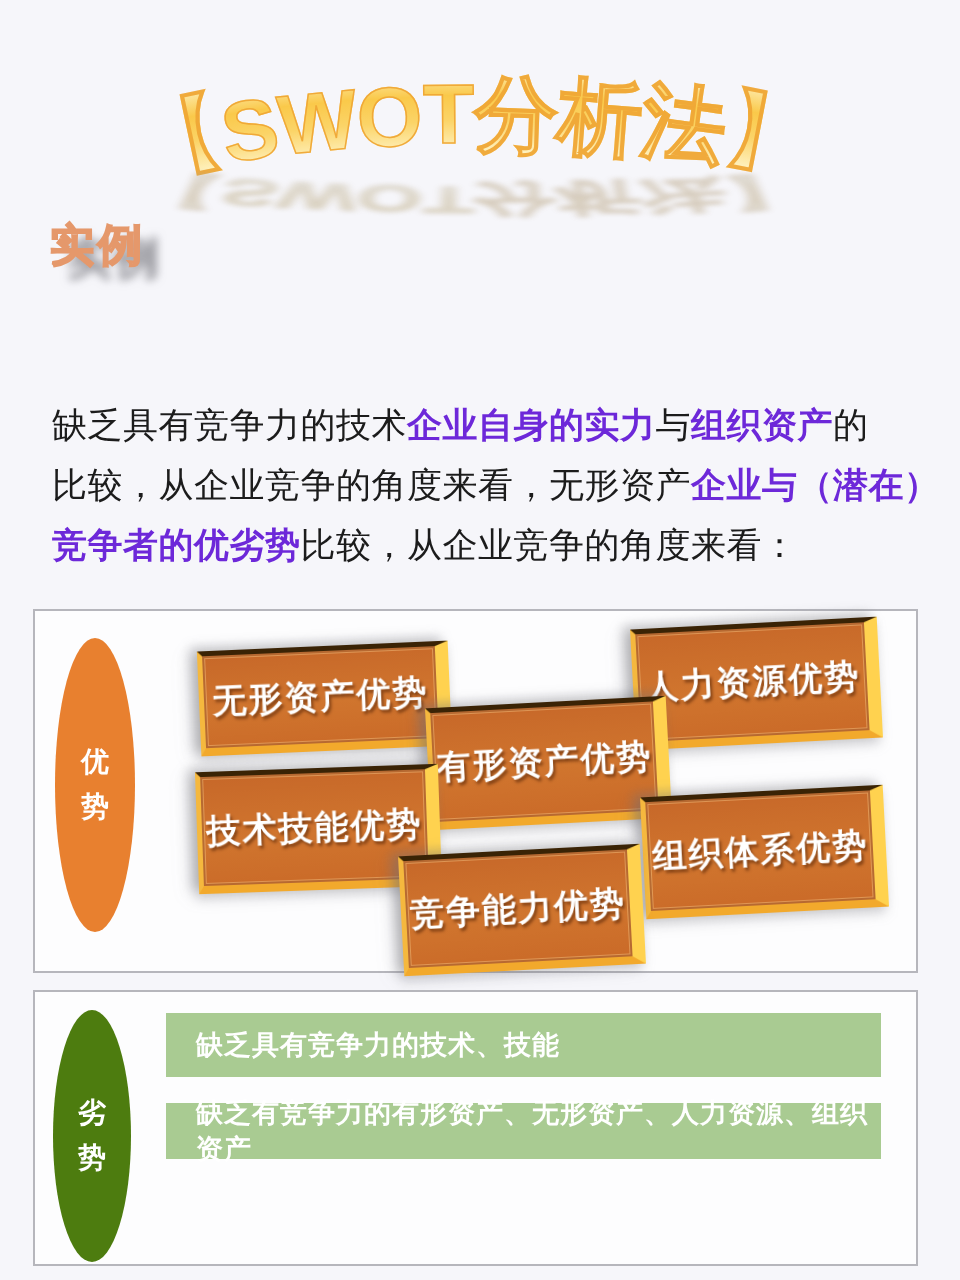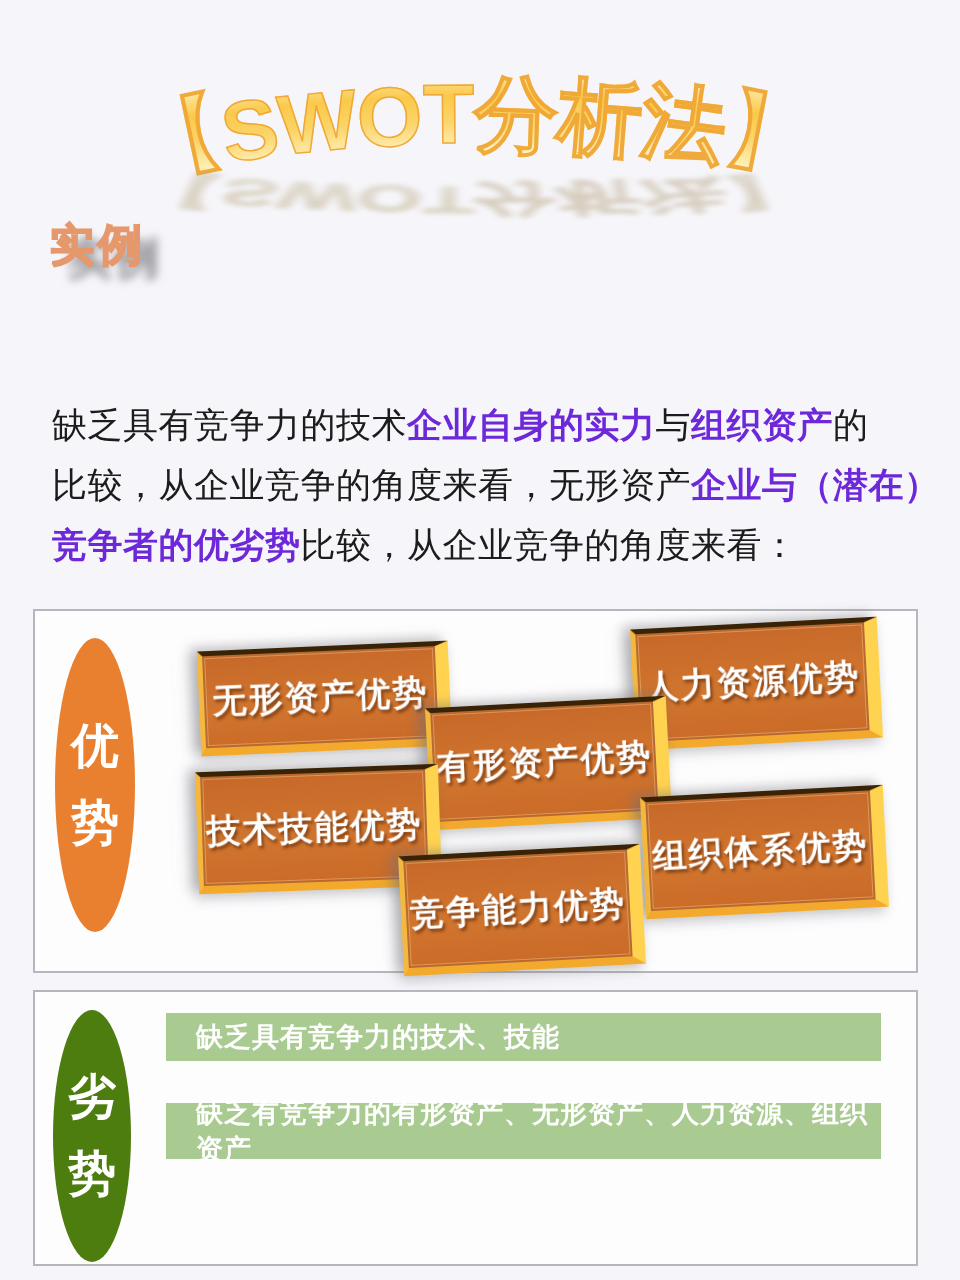--- a/index.html
+++ b/index.html
@@ -74,21 +74,21 @@
   .panel-s{top:609px;height:364px;}
   .panel-w{top:990px;height:276px;}
 
   .ellipse{
     position:absolute;border-radius:50%;
     display:flex;align-items:center;justify-content:center;
   }
   .ellipse span{
     display:block;width:1.15em;text-align:center;
     word-break:break-all;line-height:1.6;
-    color:#fff;font-size:48px;font-weight:600;
+    color:#fff;font-size:28px;font-weight:600;
     font-family:"Liberation Serif","DejaVu Serif",serif;
   }
   .ellipse-orange{left:20px;top:27px;width:80px;height:294px;background:#e8802f;}
   .ellipse-green{left:18px;top:18px;width:78px;height:252px;background:#4d7c0f;}
 
   
   .obox{
     position:absolute;display:flex;align-items:center;justify-content:center;
     background:linear-gradient(178deg,#c76829 0%,#d0752e 55%,#ca6a28 100%);
     border-style:solid;
@@ -111,21 +111,21 @@
 
   
   .gbar{
     position:absolute;left:131px;width:715px;
     background:#a9cb92;color:#ffffff;
     font-family:"Liberation Serif","DejaVu Serif",serif;
     font-size:27px;font-weight:bold;line-height:36px;
     display:flex;align-items:center;
     padding:0 8px 0 30px;letter-spacing:1px;
   }
-  .bar-1{top:21px;height:48px;}
+  .bar-1{top:21px;height:64px;}
   .bar-2{top:111px;height:56px;}
   .bar-3{top:205px;height:63px;}
 </style>
 </head>
 <body>
 
 <div class="slide">
 
   <div class="title-wrap">
     <div id="title-row" class="title-row">

